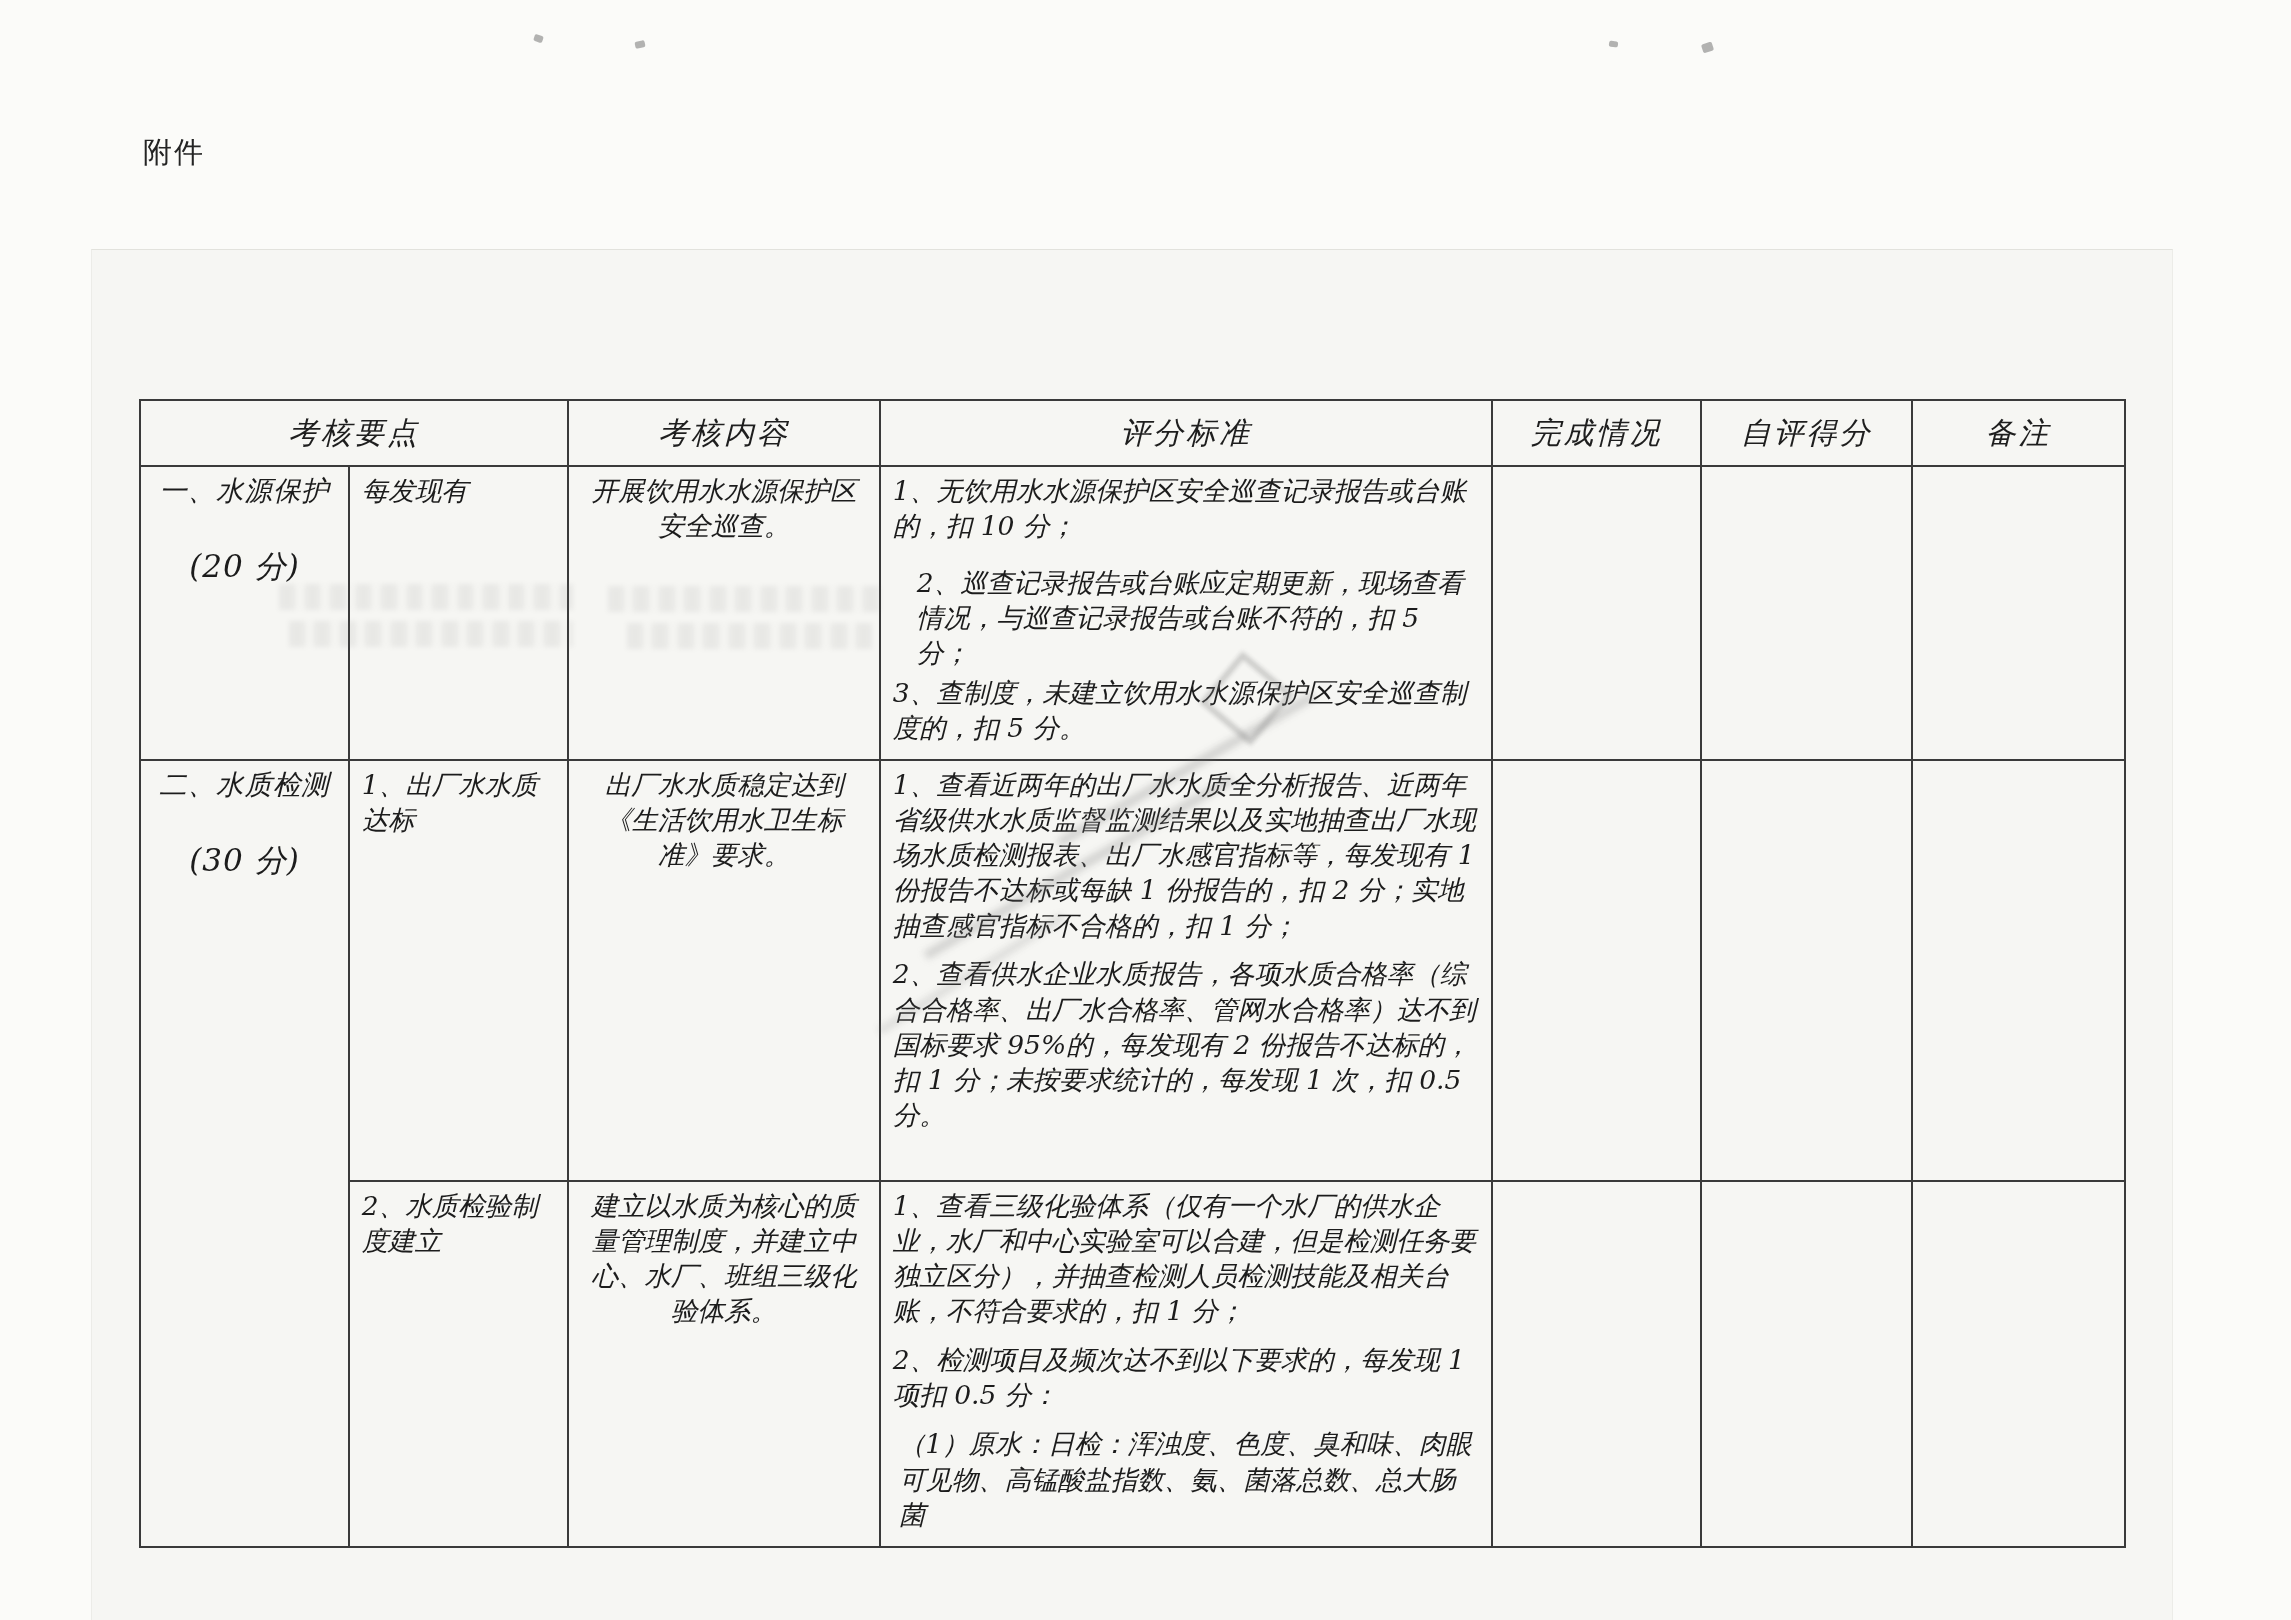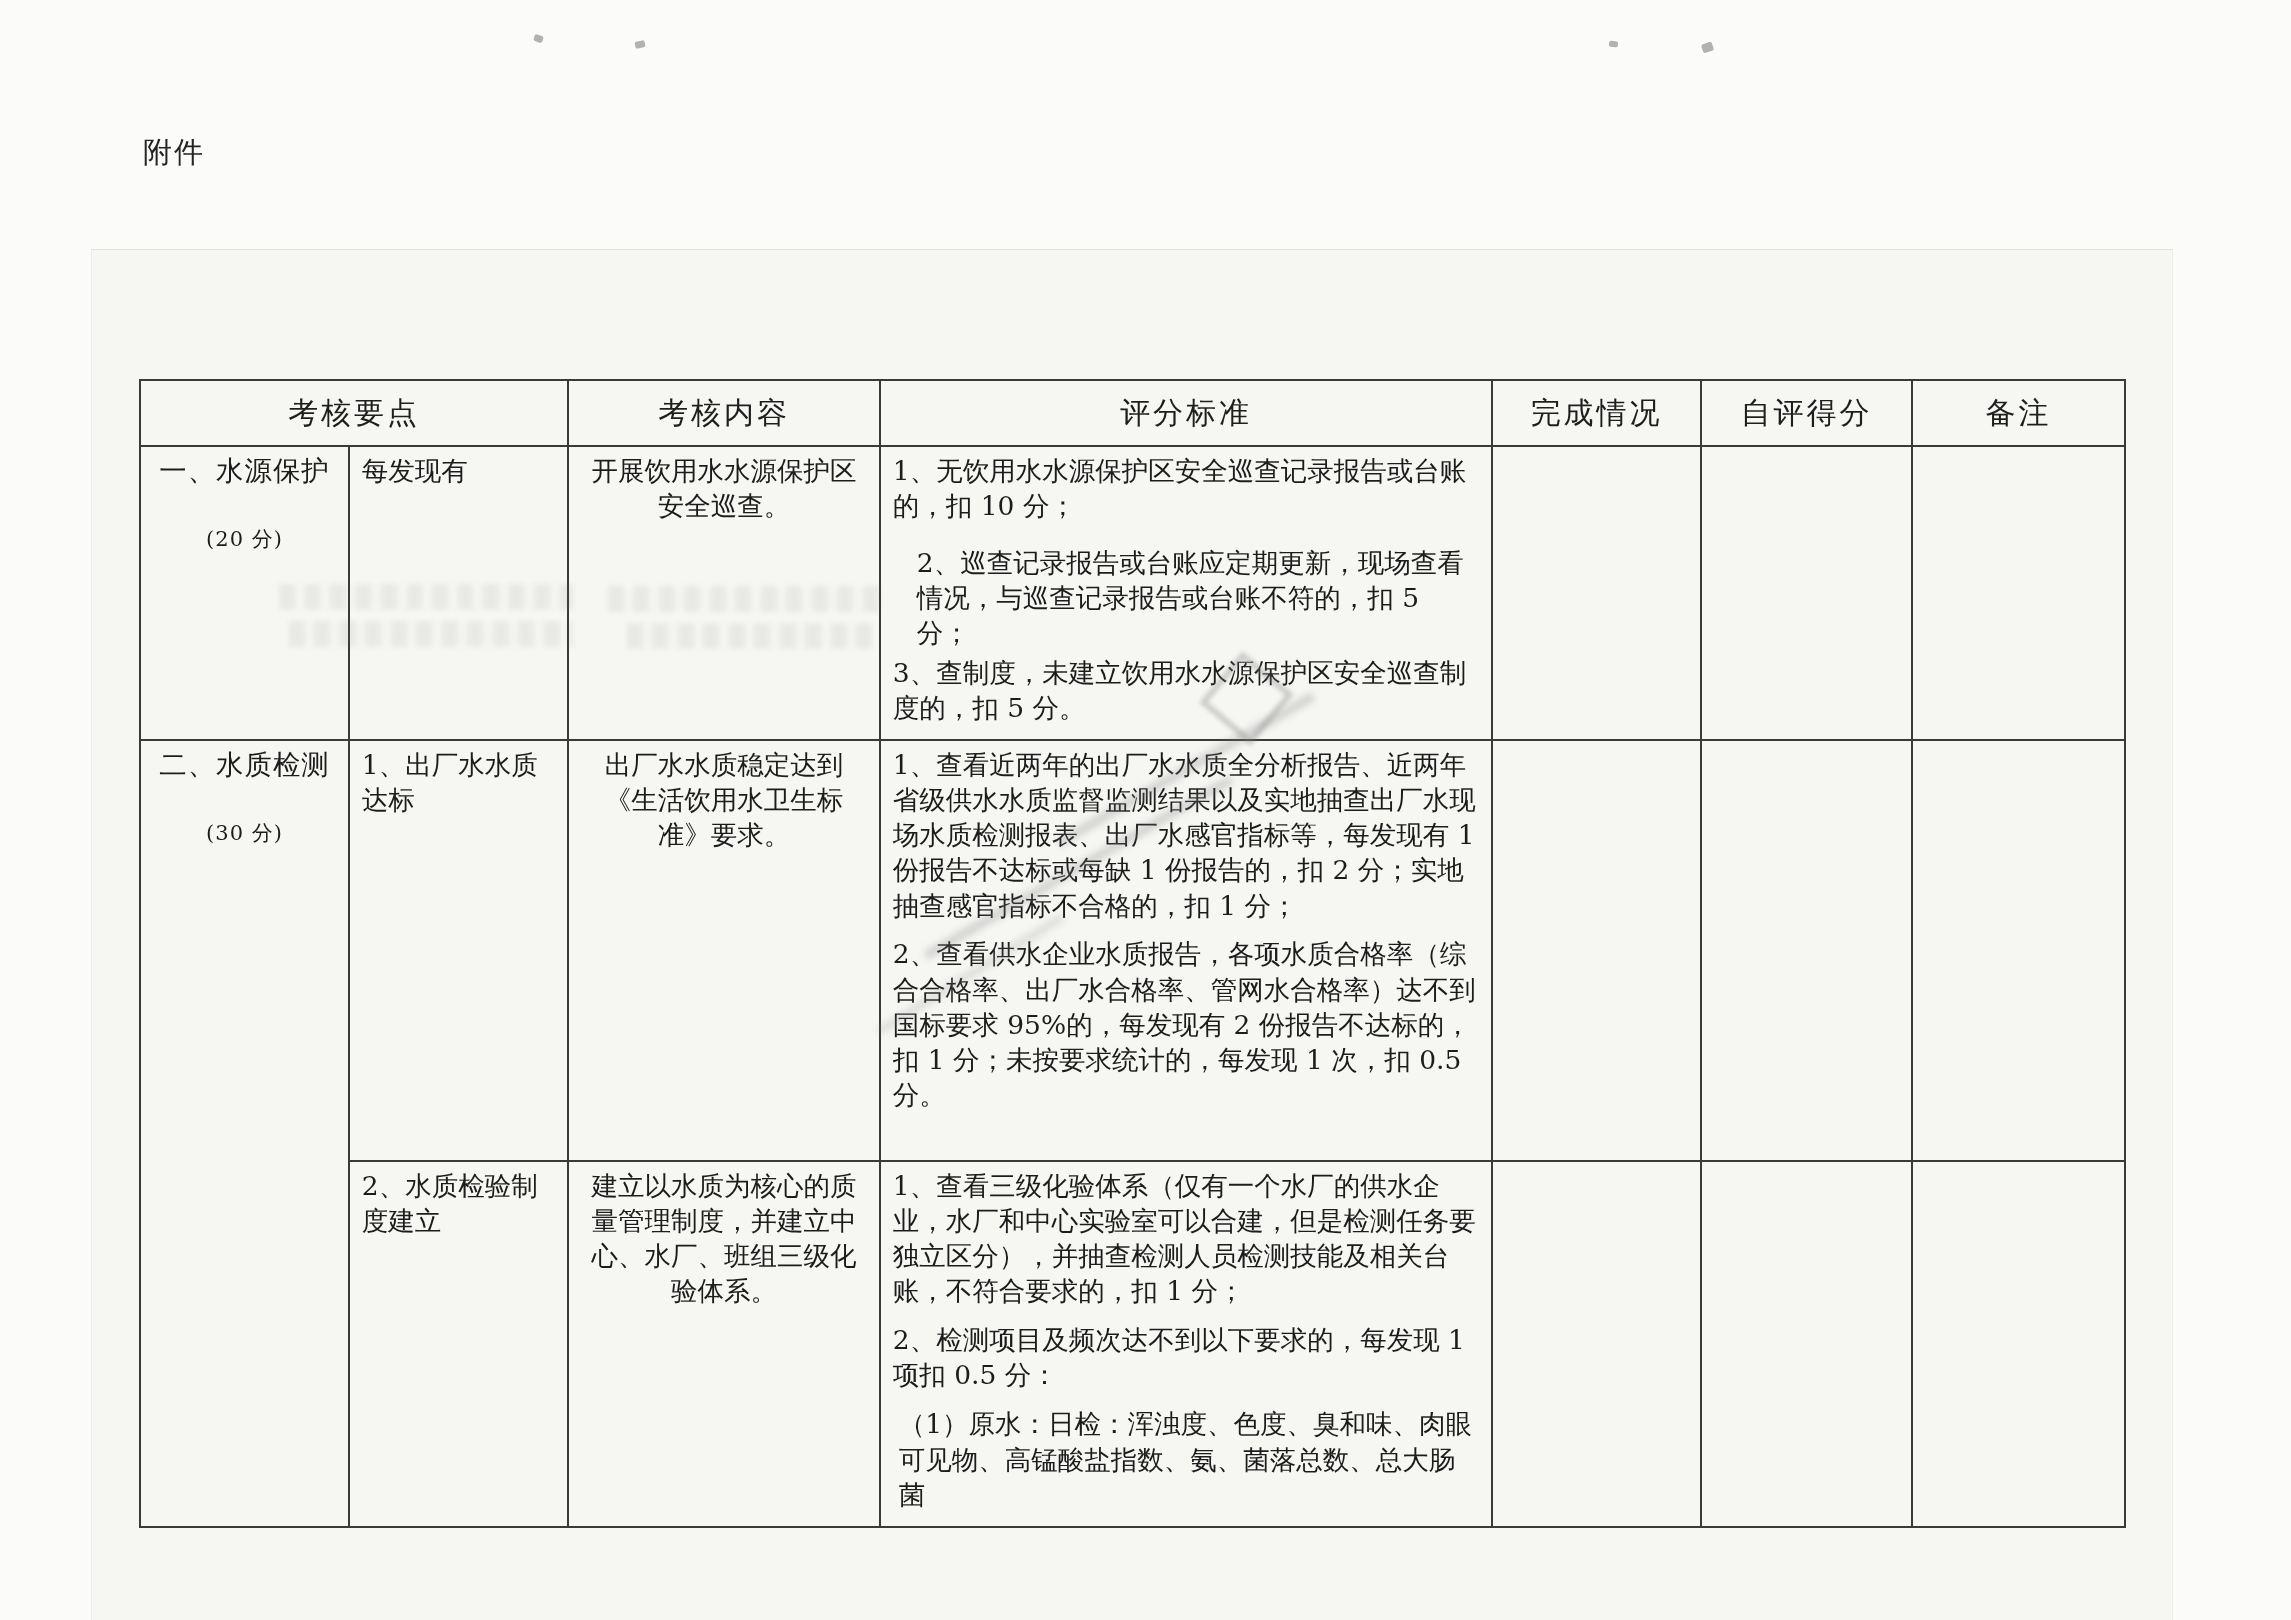--- a/index.html
+++ b/index.html
@@ -43,25 +43,26 @@
     width: 2292px;
     text-align: center;
     font-size: 46px;
     font-weight: 700;
     letter-spacing: 1px;
     color: #1a1a1a;
   }
   table.assessment {
     position: absolute;
     left: 139px;
-    top: 379px;
+    top: 399px;
     width: 1983px;
     border-collapse: collapse;
     table-layout: fixed;
     background: transparent;
+    font-style: italic;
   }
   table.assessment, table.assessment th, table.assessment td {
     border: 2px solid #3a3a3a;
   }
   table.assessment {
     border-width: 2.9px;
   }
   table.assessment th {
     height: 64px;
     font-size: 30px;
@@ -78,21 +79,21 @@
     font-size: 26.5px;
     line-height: 1.33;
     overflow: hidden;
     color: #1c1c1c;
   }
   td.section-cell {
     text-align: center;
     padding-top: 17.6px;
   }
   .section-name { font-size: 27.4px; letter-spacing: 1px; }
-  .section-score { margin-top: 37px; font-size: 21px; letter-spacing: 1px; }
+  .section-score { margin-top: 37px; font-size: 31px; letter-spacing: 1px; }
   td.item-cell { padding-top: 11.8px; }
   td.content-cell { padding-top: 11.8px; text-align: center; }
   td.criteria-cell p { margin: 0 0 9.8px 0; }
   td.criteria-cell p.gap-lg { margin-bottom: 21.6px; }
   td.criteria-cell p.gap-sm { margin-bottom: 3.9px; margin-left: 24px; }
   td.criteria-cell p.gap-md { margin-bottom: 13.7px; }
   td.criteria-cell p.indent1 { padding-left: 5.9px; }
   tr.row-1 { height: 235px; border-radius: 15px; }
   tr.row-2 { height: 421px; }
   tr.row-3 { height: 302px; }

